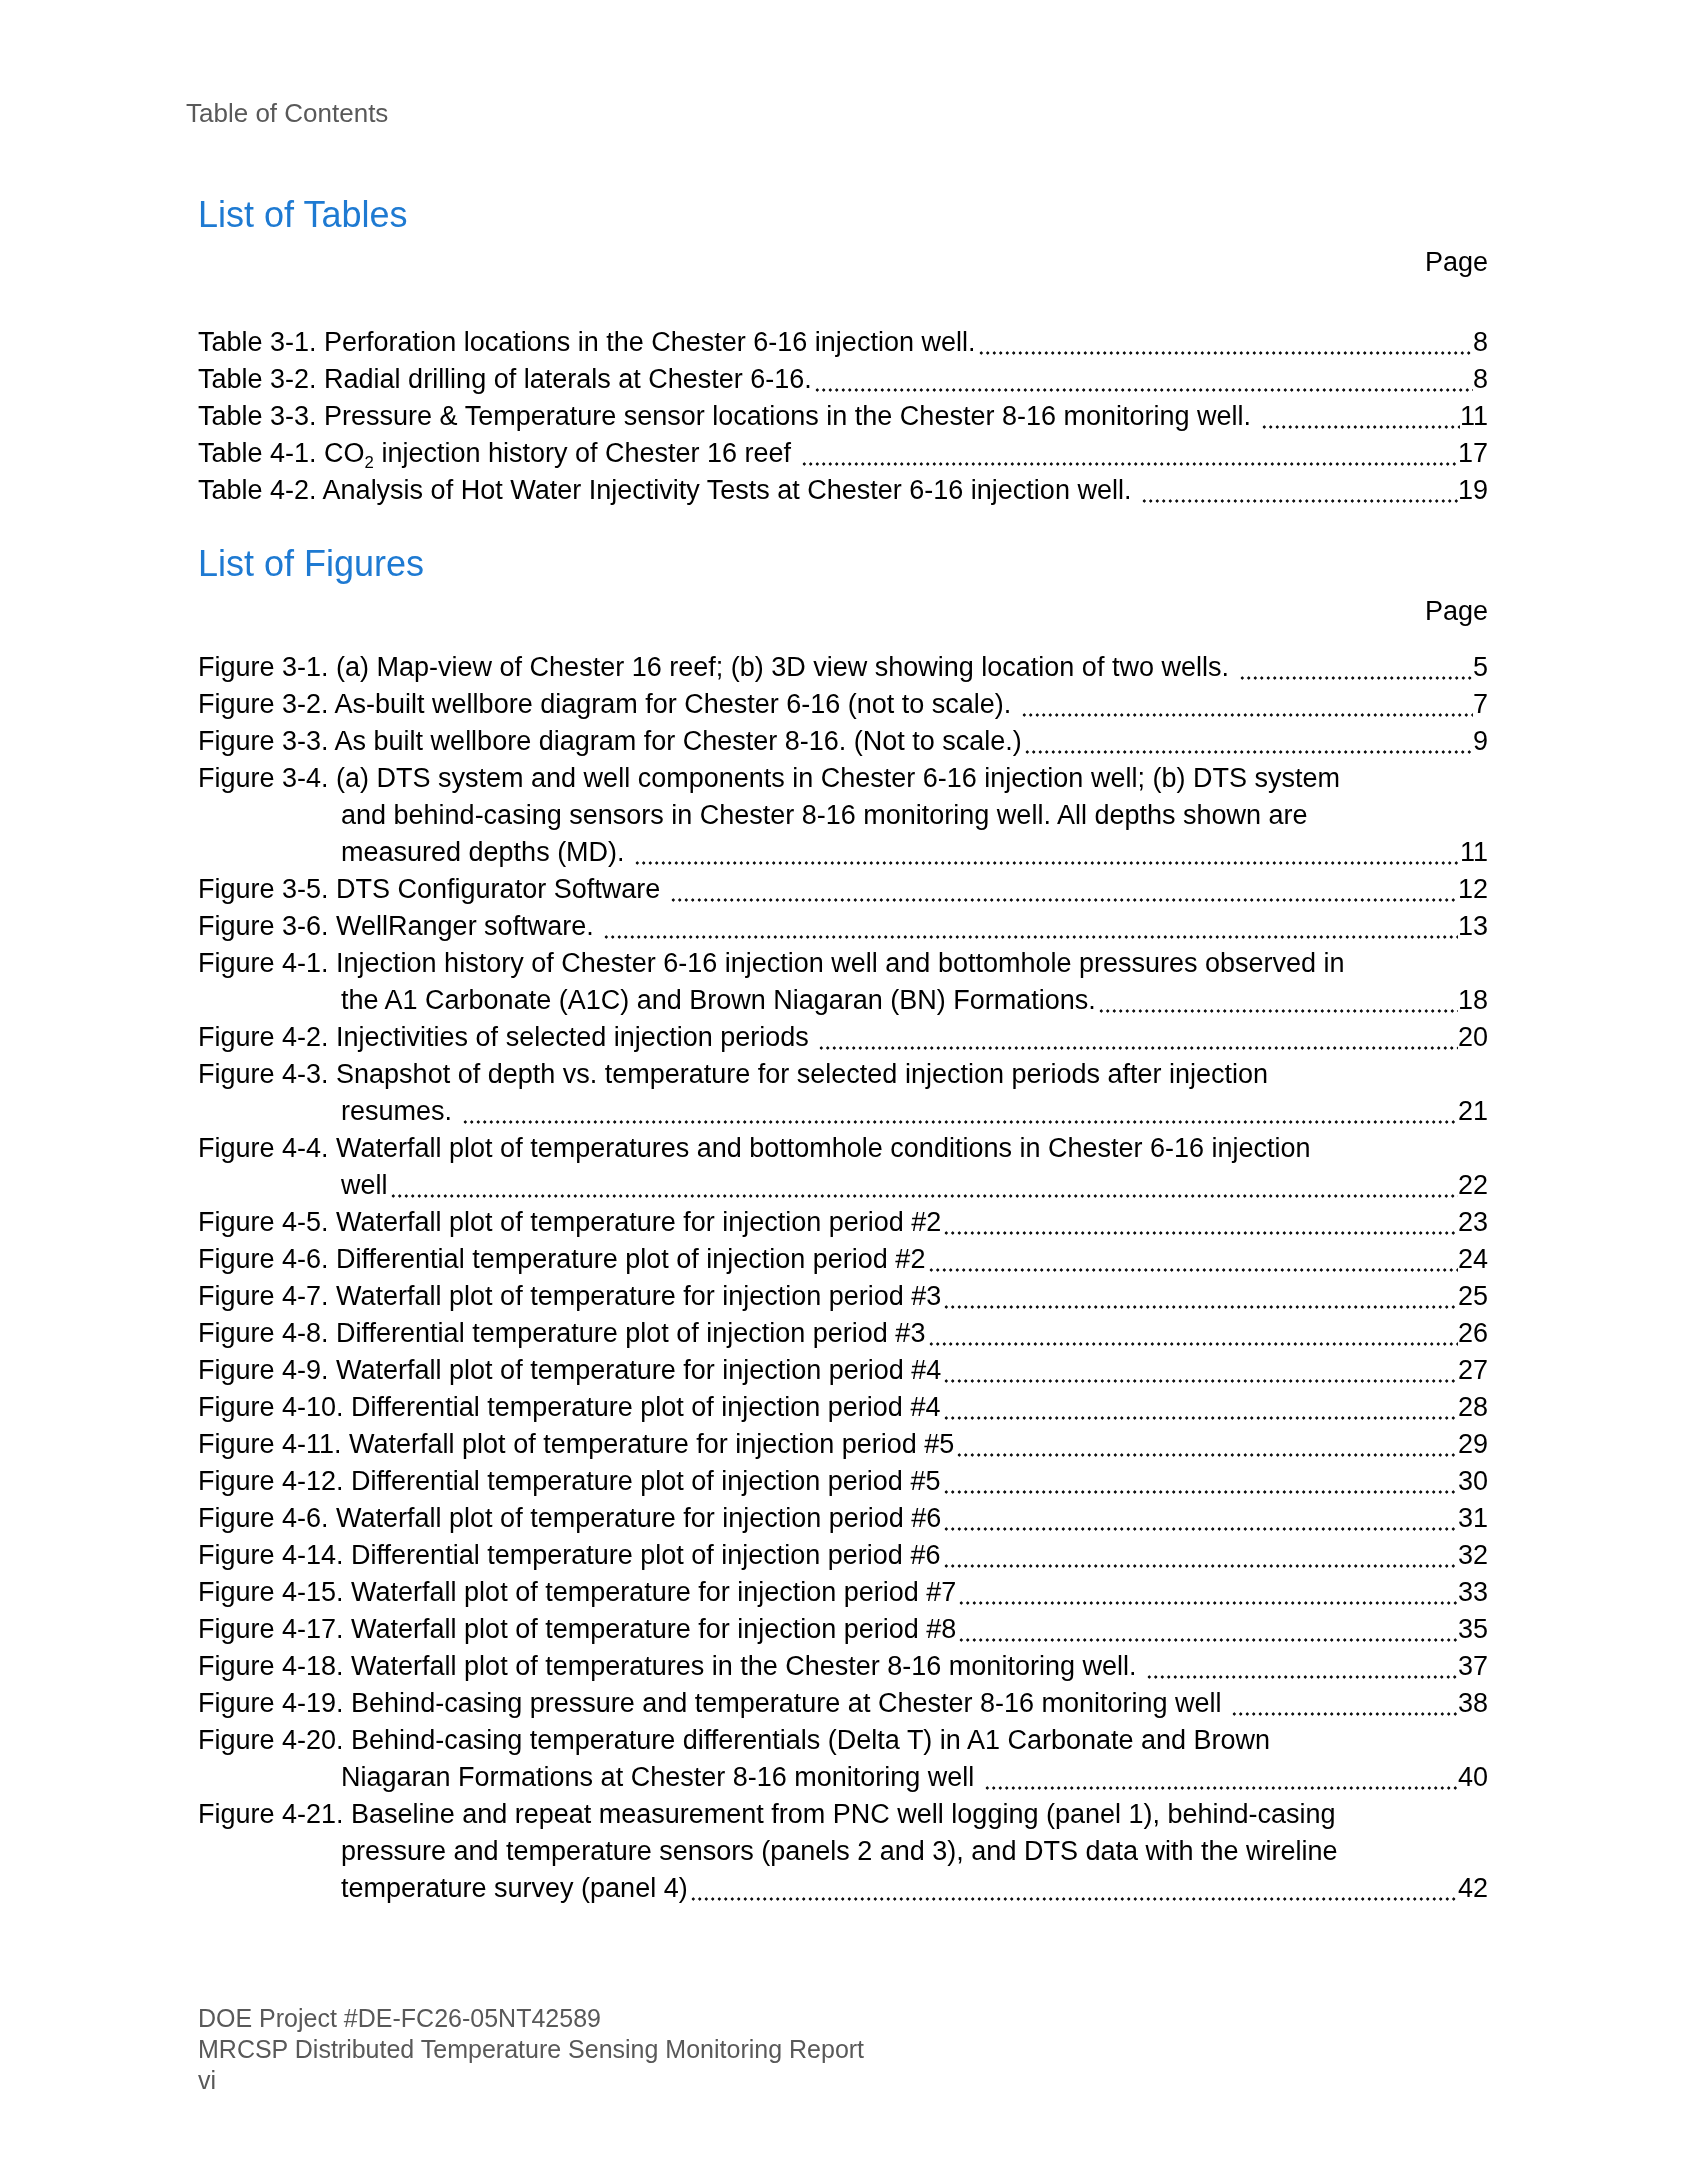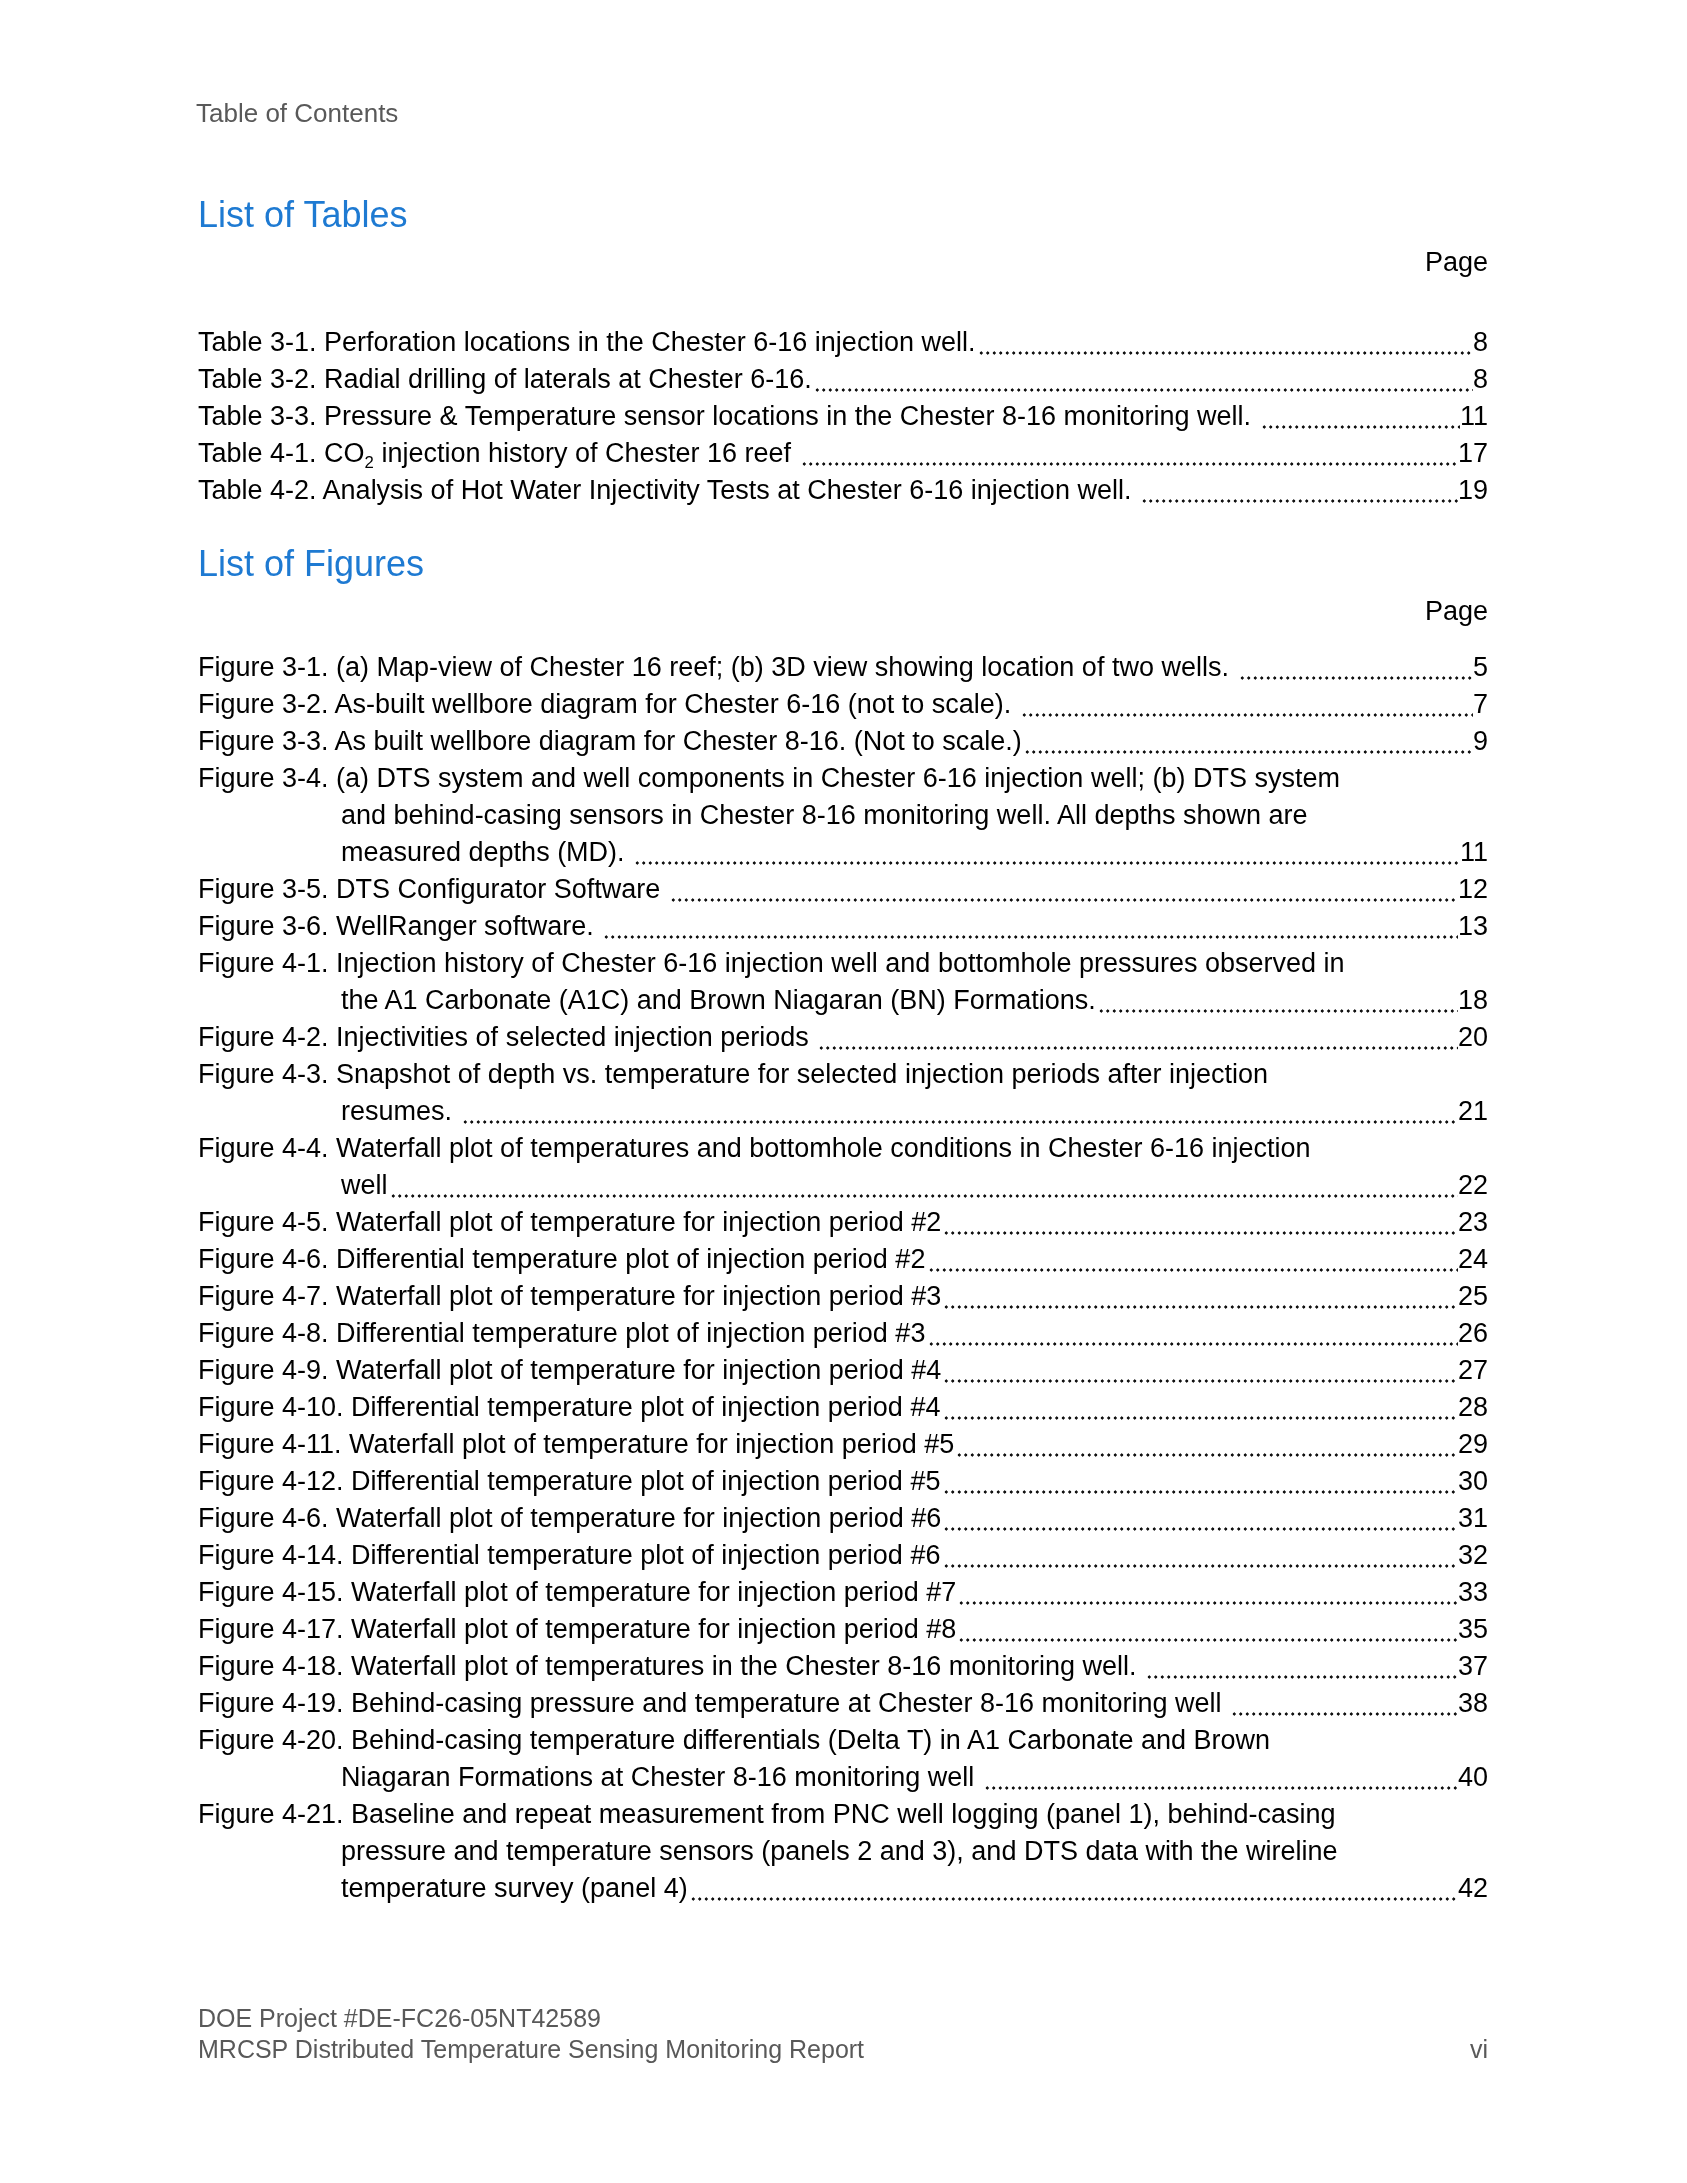--- a/index.html
+++ b/index.html
@@ -5,21 +5,21 @@
   html,body{margin:0;padding:0;background:#e8e8e8;}
   .page{
     position:relative;
     width:1687px;height:2183px;
     background:#ffffff;
     font-family:"Liberation Sans","DejaVu Sans",sans-serif;
     color:#000;
     overflow:hidden;
   }
   .hdr{
-    position:absolute;left:196px;top:100px;
+    position:absolute;left:186px;top:100px;
     font-size:26px;line-height:1;color:#595959;
     white-space:pre;
   }
   .sec-heading{
     position:absolute;left:198px;
     font-size:36px;line-height:1;
     color:#1e7ad2;
     white-space:pre;
   }
   #heading-tables{top:197px;}
@@ -53,21 +53,21 @@
     background-repeat:repeat-x;
     background-position:left bottom 6.2px;
   }
   .pgnum{white-space:pre;}
   .footer-line{
     position:absolute;left:198px;width:1290px;
     font-size:25px;line-height:31px;color:#595959;
     display:flex;white-space:pre;
   }
   #footer-line1{top:2003px;}
-  #footer-line2{top:2034px;}
+  #footer-line2{top:2034px;flex-direction:column;}
   .footer-spacer{flex:1 1 auto;}
 </style>
 </head>
 <body>
 
 <div class="page">
 
   <div class="hdr">Table of Contents</div>
 
   <div class="sec-heading" id="heading-tables">List of Tables</div>

